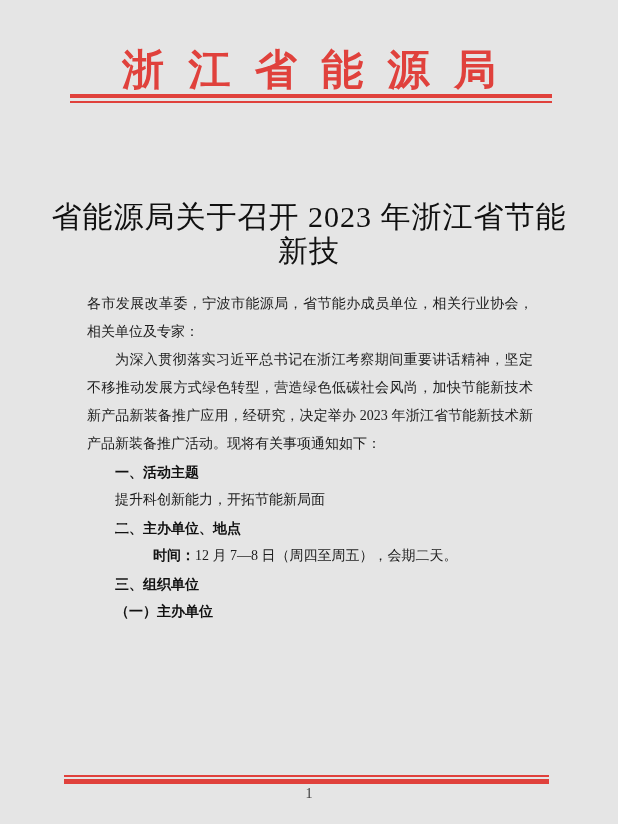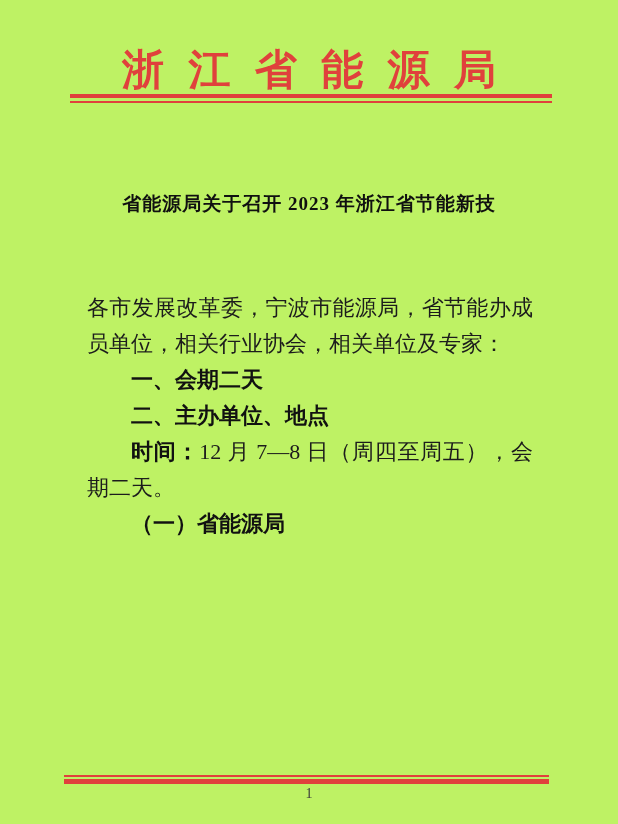--- a/index.html
+++ b/index.html
@@ -1,55 +1,55 @@
 <!DOCTYPE html>
 <html style="--red: #e0413c; --ink: #1c1c1c;"><head>
 <meta charset="utf-8">
 <style>
   :root { --red:#e0413c; --ink:#1c1c1c; }
   * { margin:0; padding:0; box-sizing:border-box; }
   html,body { background:#ffffff; }
   body { width:618px; height:824px; }
   .page {
-    position:relative; width:618px; height:824px; background:#bef264;
+    position:relative; width:618px; height:824px; background:#e5e5e5;
     font-family:"Liberation Serif","DejaVu Serif",serif; color:var(--ink);
     overflow:hidden;
   }
   
   .agency-name {
     position:absolute; top:46px; left:0; width:100%;
     text-align:center; color:var(--red); font-weight:bold;
     font-size:42px; line-height:48px;
     letter-spacing:0.58em; text-indent:0.58em;
   }
   .header-rule { position:absolute; top:94px; left:70px; width:482px; }
   .header-rule .rule-thick { height:4px; background:var(--red); }
   .header-rule .rule-gap { height:3px; background:transparent; }
   .header-rule .rule-thin { height:2px; background:var(--red); }
   
   .doc-title {
-    position:absolute; top:187px; left:40px; width:538px;
-    text-align:center; font-weight:bold; color:#101010;
-    font-size:19px; line-height:34px; letter-spacing:1px;
+    position:absolute; top:200px; left:40px; width:538px;
+    text-align:center; font-weight:normal; color:#101010;
+    font-size:30px; line-height:34px; letter-spacing:1px;
   }
   
   .doc-body {
     position:absolute; top:290px; left:87px; width:446px;
-    font-size:22px; line-height:36px; text-align:justify;
+    font-size:14px; line-height:28px; text-align:justify;
   }
   .doc-body p { margin:0; }
   .doc-body p.indent { text-indent:2em; }
   .doc-body p.heading {
     font-family:"Liberation Sans","DejaVu Sans",sans-serif;
     font-weight:bold; text-indent:2em; color:#111;
   }
   .doc-body p.subheading { font-weight:bold; text-indent:2em; color:#111; }
   .doc-body .plabel {
-    font-family:Liberation Sans, sans-serif;
-    font-weight:bold; color:#111;
+    font-family:Liberation Mono, monospace;
+    font-weight:bold; color:#111;margin-left:38px;
   }
   
   .footer-rule { position:absolute; top:775px; left:64px; width:485px; }
   .footer-rule .rule-thin { height:2px; background:var(--red); }
   .footer-rule .rule-gap { height:2px; background:transparent; }
   .footer-rule .rule-thick { height:5px; background:var(--red); }
   .page-number {
     position:absolute; top:786px; left:0; width:100%;
     text-align:center; font-size:14px; color:#3a3a3a;
   }
@@ -66,24 +66,27 @@
     <div class="rule-gap"></div>
     <div class="rule-thin"></div>
   </div>
 
   <div class="doc-title">
     <div>省能源局关于召开 2023 年浙江省节能新技</div>
   </div>
 
   <main class="doc-body" id="doc-body">
       <p class="">各市发展改革委，宁波市能源局，省节能办成员单位，相关行业协会，相关单位及专家：</p>
-      <p class="heading">一、会期二天</p>
+      <p class="indent">为深入贯彻落实习近平总书记在浙江考察期间重要讲话精神，坚定不移推动发展方式绿色转型，营造绿色低碳社会风尚，加快节能新技术新产品新装备推广应用，经研究，决定举办 2023 年浙江省节能新技术新产品新装备推广活动。现将有关事项通知如下：</p>
+      <p class="heading">一、活动主题</p>
+      <p class="indent">提升科创新能力，开拓节能新局面</p>
       <p class="heading">二、主办单位、地点</p>
       <p class="indent"><span class="plabel">时间：</span>12 月 7—8 日（周四至周五），会期二天。</p>
-      <p class="subheading">（一）省能源局</p>
+      <p class="heading">三、组织单位</p>
+      <p class="subheading">（一）主办单位</p>
     </main>
 
   <div class="footer-rule">
     <div class="rule-thin"></div>
     <div class="rule-gap"></div>
     <div class="rule-thick"></div>
   </div>
 
   <div class="page-number">1</div>
 

